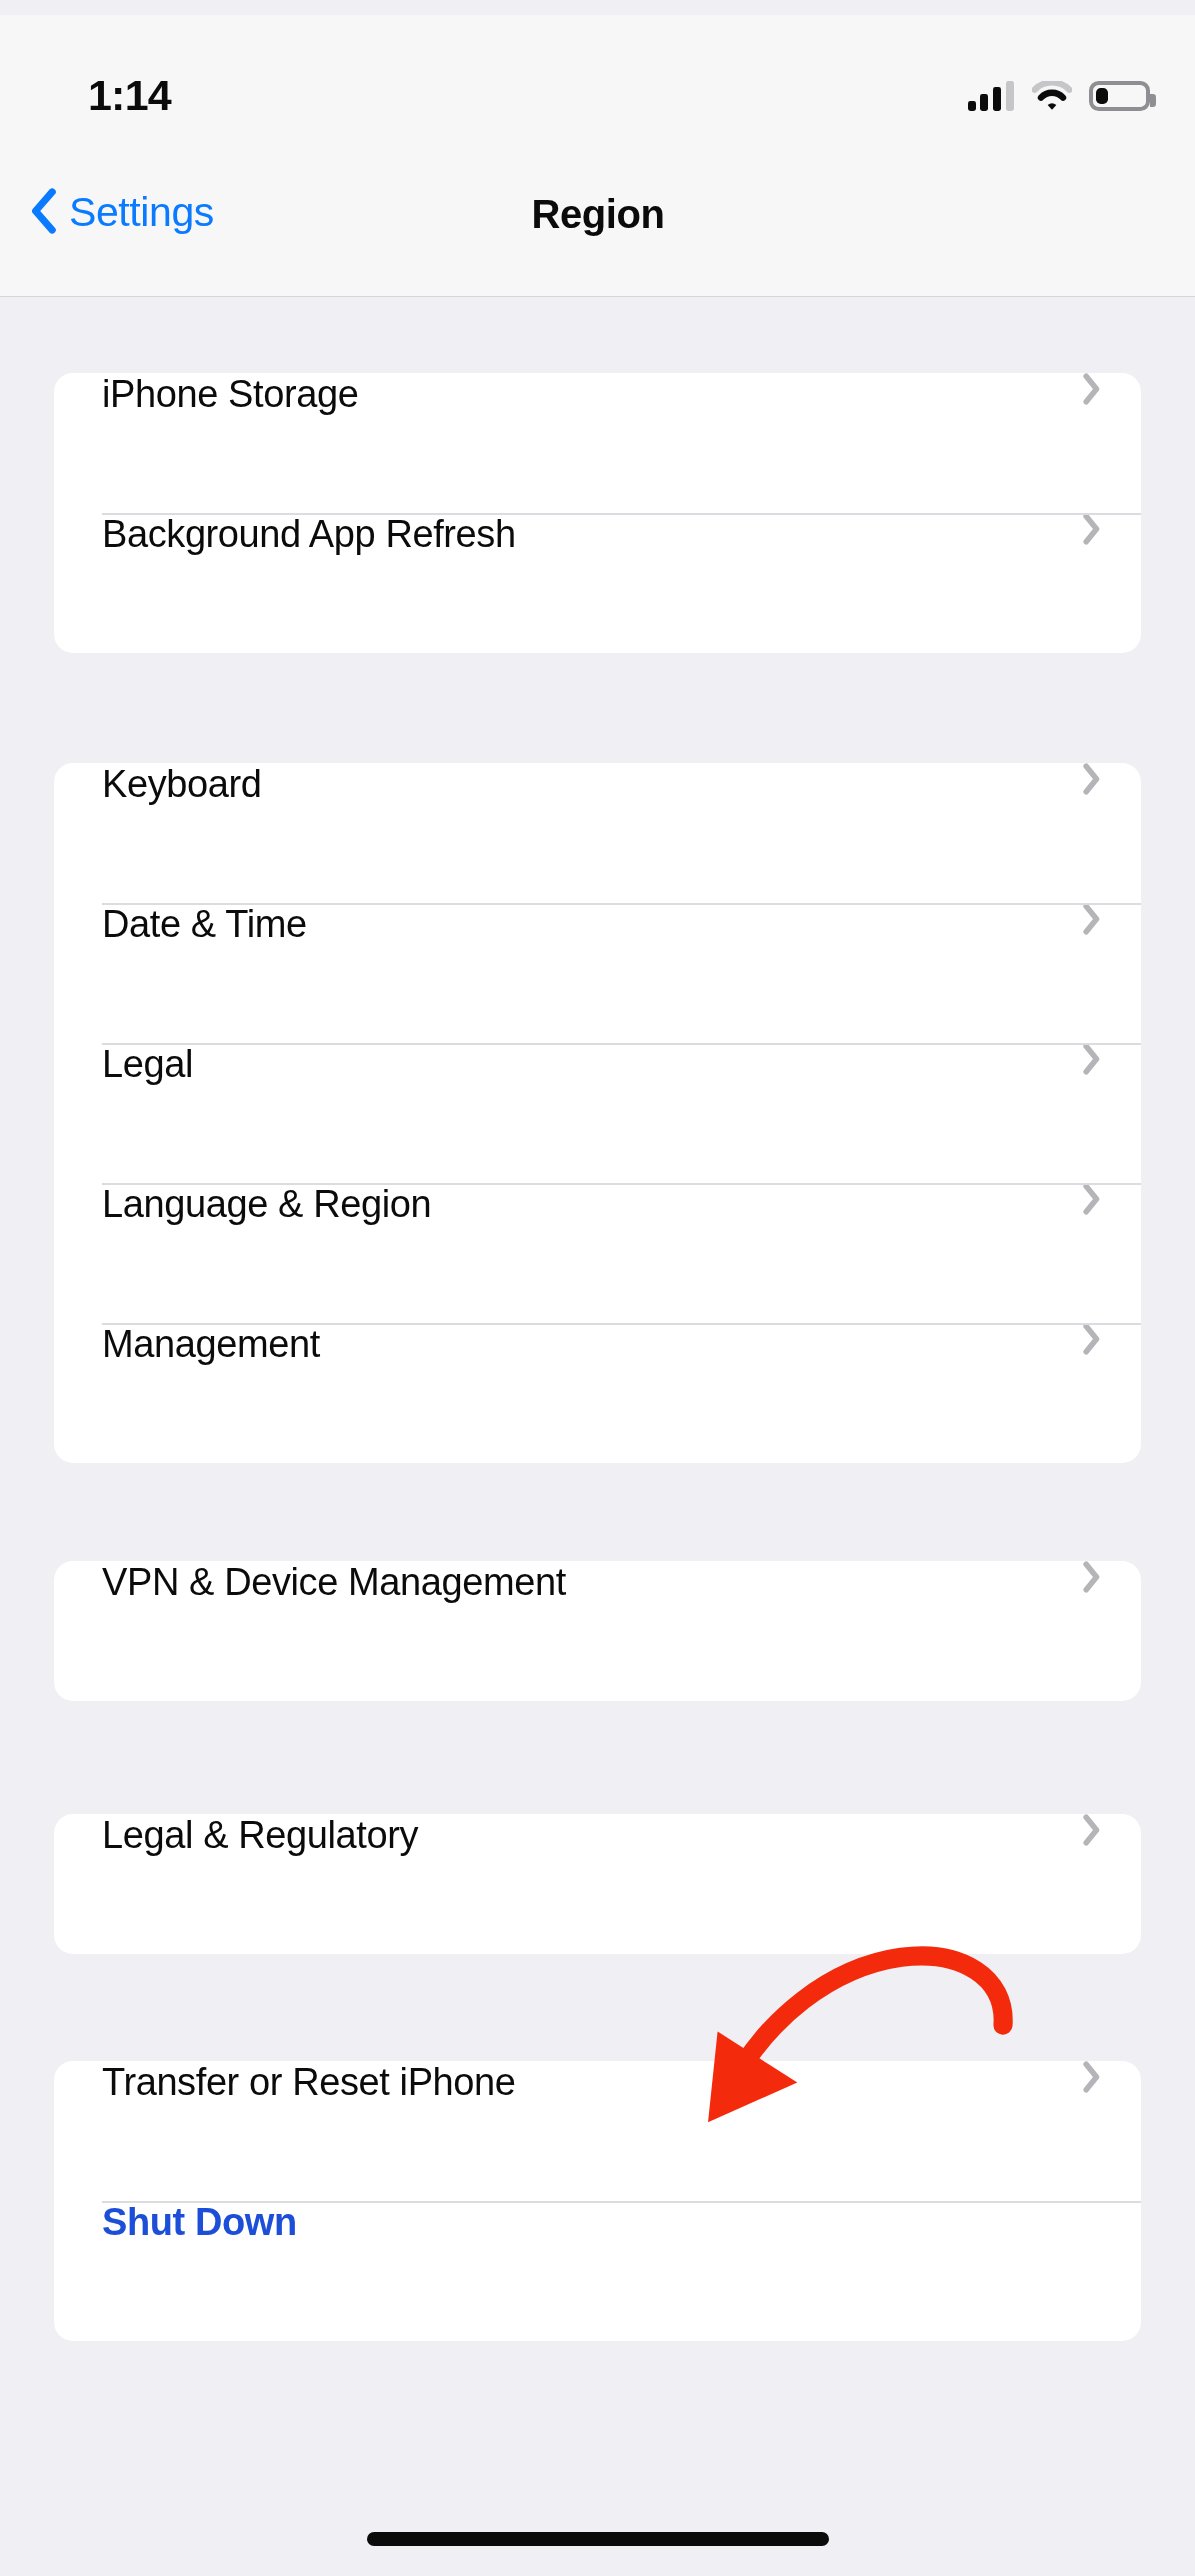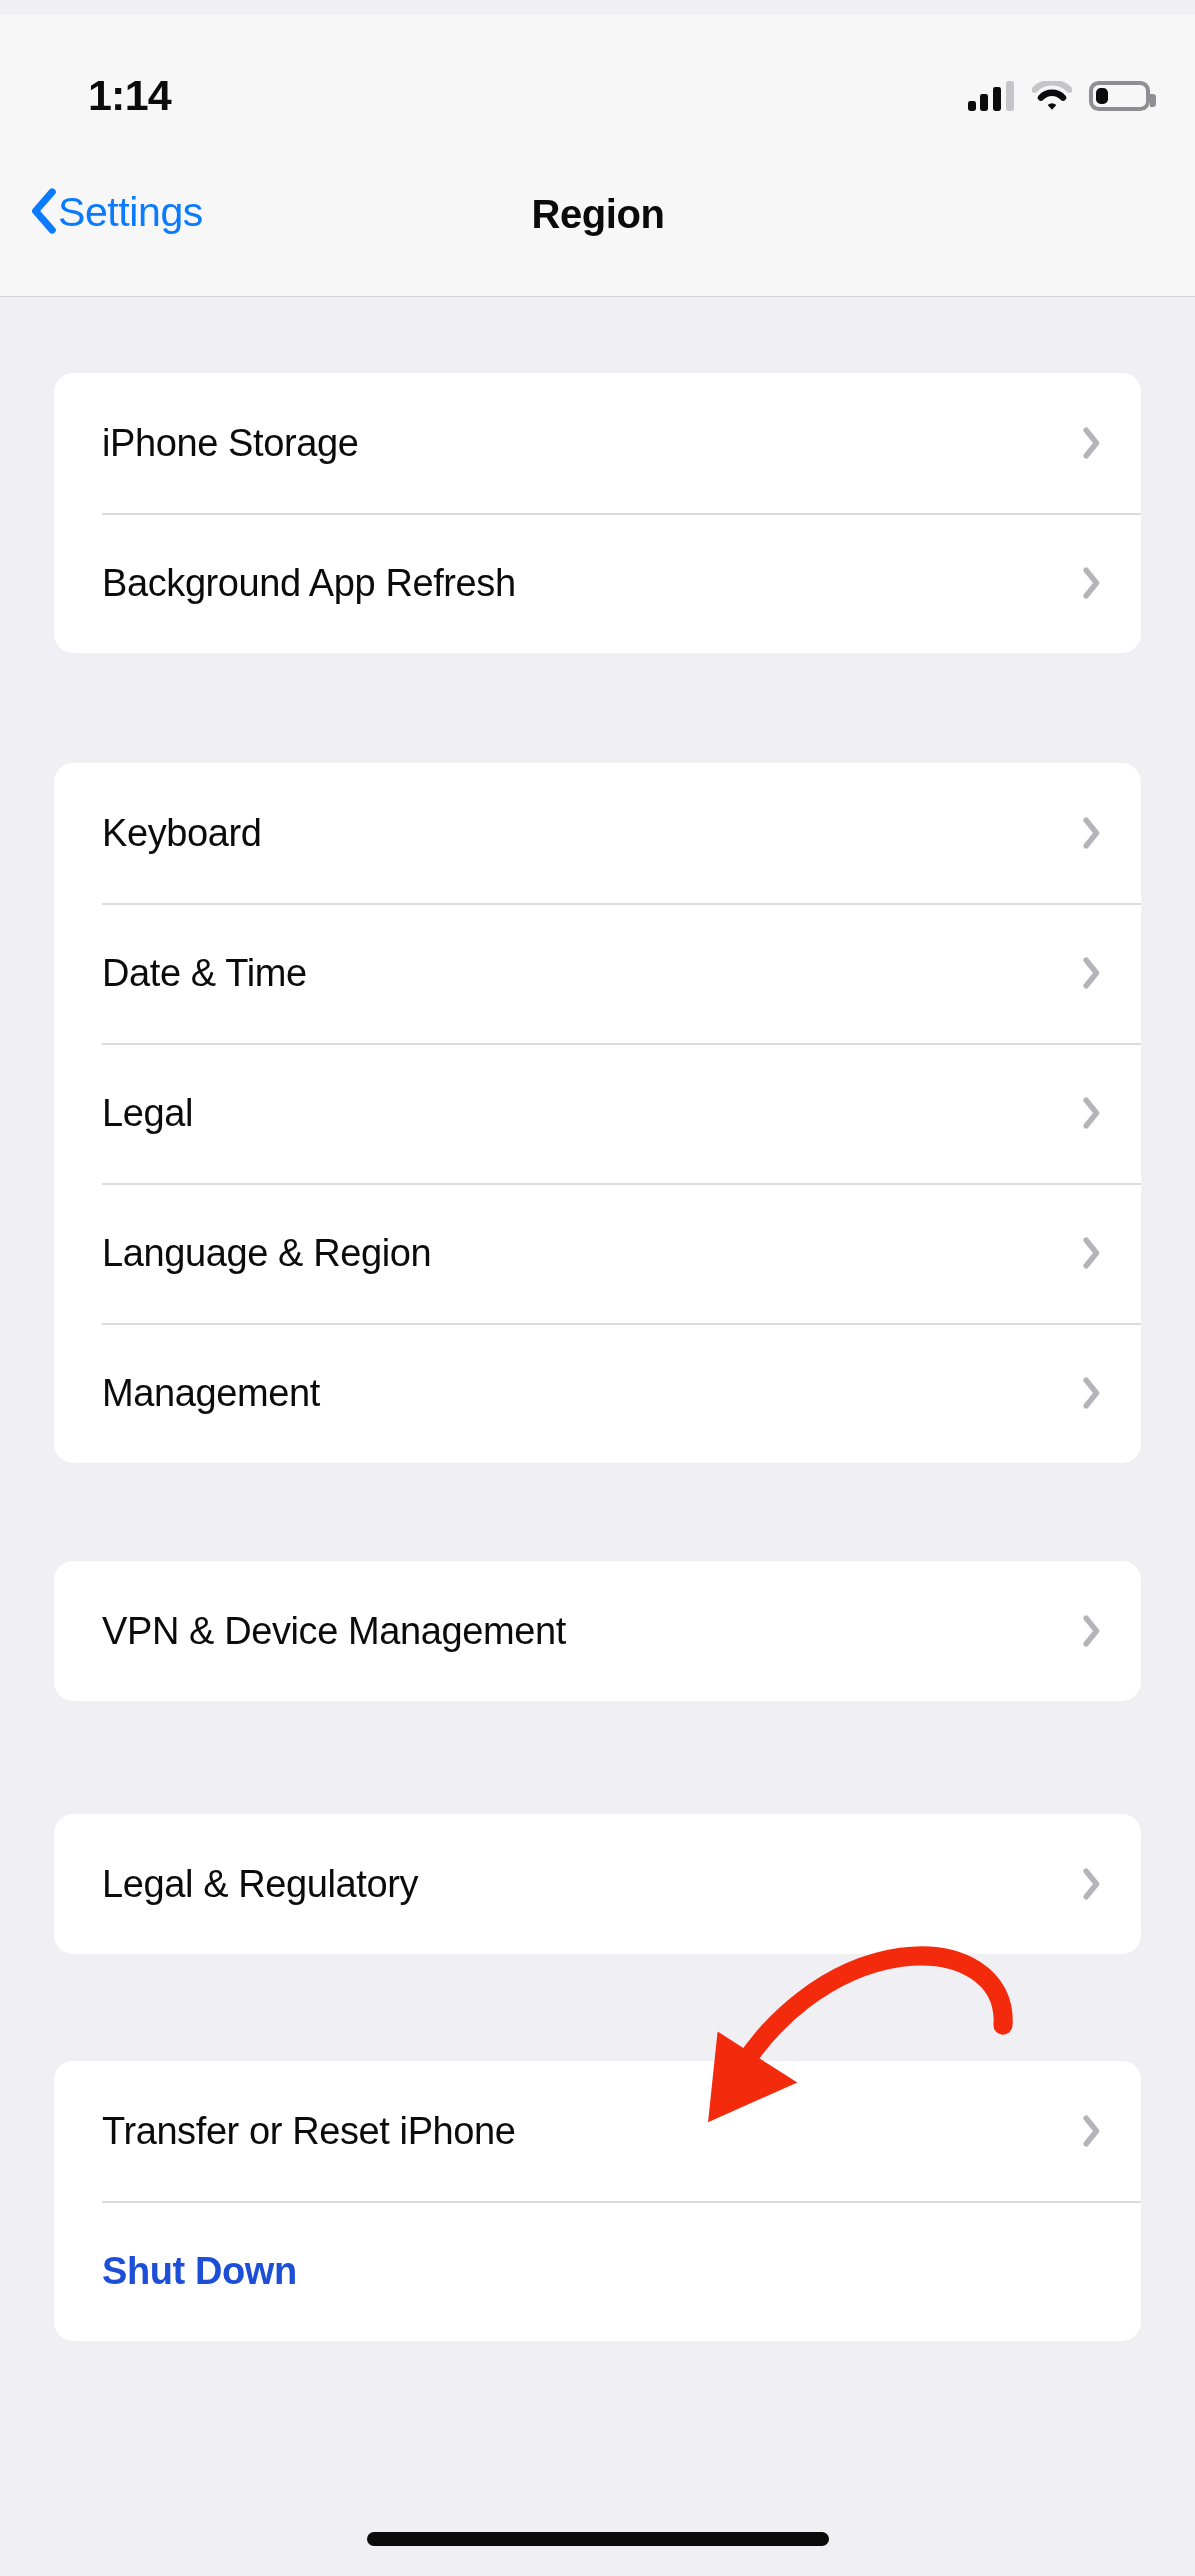--- a/index.html
+++ b/index.html
@@ -45,42 +45,42 @@
     border-radius:0 3.2px 3.2px 0;
   }
 
   
   #nav-bar {
     position:absolute; top:151px; left:0; width:1196px; height:146px;
     background:#F7F7F8; border-bottom:1.6px solid #D6D6DA;
   }
   #back-button {
     position:absolute; left:29px; top:37px;
-    display:flex; align-items:center; gap:0;
+    display:flex; align-items:center; gap:11px;
     cursor:pointer; background:none; border:none; padding:0;
   }
   #back-label {
     font-size:41px; color:#0A7AFF; letter-spacing:-0.4px;
     font-family:"Liberation Sans", sans-serif;
   }
   #nav-title {
     position:absolute; left:0; top:41px; width:1196px;
     text-align:center; font-size:40px; font-weight:bold;
     color:#0B0B0B; letter-spacing:-0.4px;
   }
 
   
   #content { position:absolute; top:297px; left:0; width:1196px; }
   .card {
     position:absolute; left:54px; width:1087px;
     background:#FFFFFF; border-radius:19px; overflow:hidden;
   }
   .row {
     position:relative; height:140px;
-    display:flex; align-items:center;
+    display:flex; align-items:flex-start;
     padding:0 41px 0 48px; cursor:pointer;
   }
   .row-label {
     font-size:38px; color:#0B0B0B; letter-spacing:-0.4px;
     flex:1; white-space:nowrap;
   }
   .row-label.accent { color:#1d4ed8;font-weight:bold; }
   .row + .row::before {
     content:""; position:absolute; left:48px; right:0; top:0;
     height:1.6px; background:#DCDCE0;

